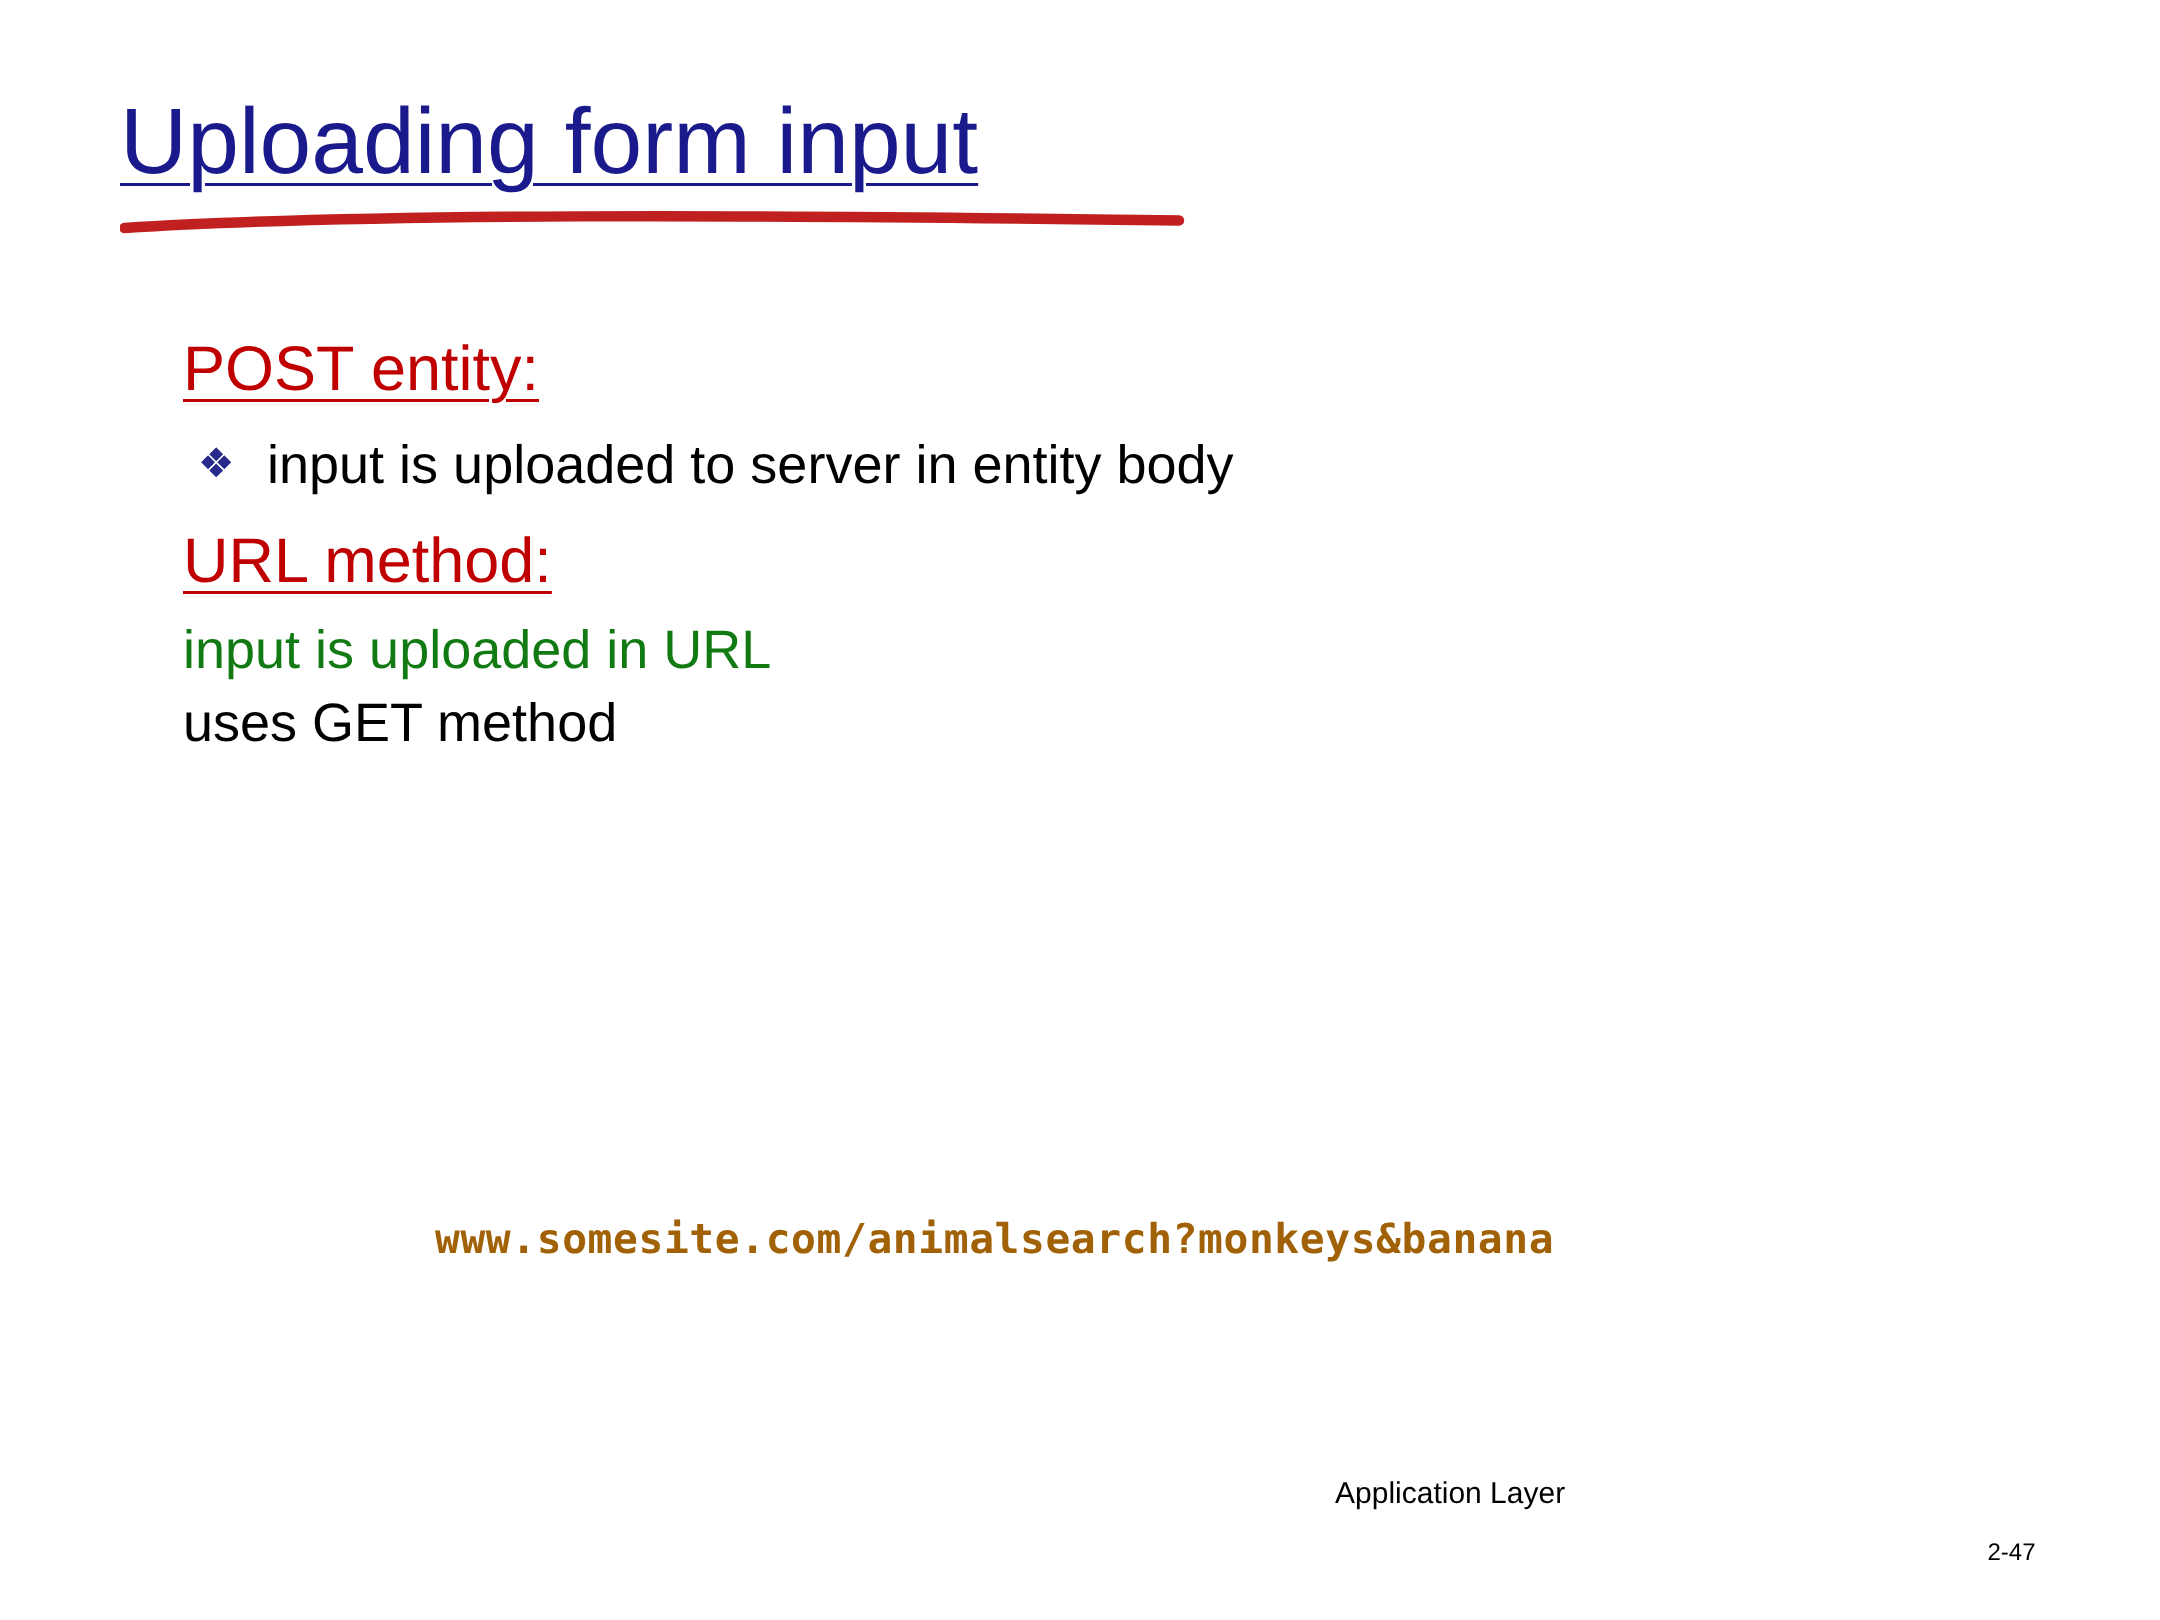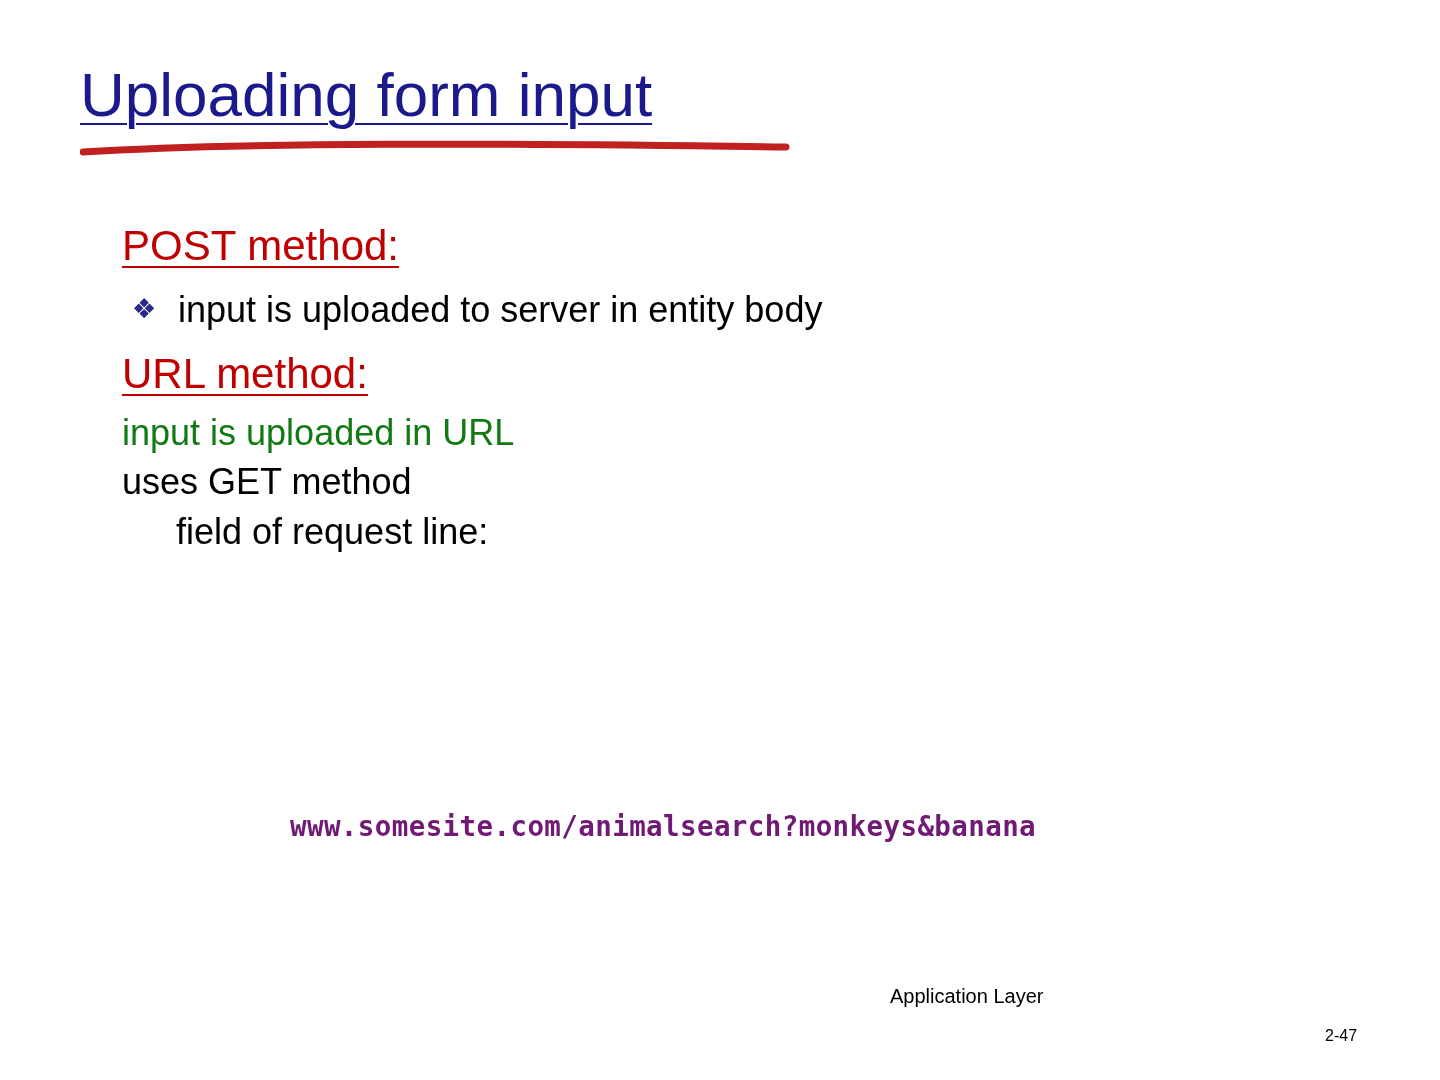--- a/index.html
+++ b/index.html
@@ -105,21 +105,21 @@
     margin: 0 0 0 54px;
   }
 
   .url-code {
     position: absolute;
     left: 290px;
     top: 810px;
     font-family: "DejaVu Sans Mono", monospace;
     font-size: 27.5px;
     font-weight: bold;
-    color: #701a75;
+    color: #a16207;
     letter-spacing: 0.4px;
     white-space: nowrap;
     text-align: right;
   }
 
   
   .footer-label {
     position: absolute;
     left: 890px;
     top: 985px;
@@ -141,37 +141,36 @@
 
   <div class="title-wrap">
     <div class="slide-title">Uploading form input</div>
     <svg class="title-underline-swoosh" viewBox="0 0 710 18" preserveAspectRatio="none">
       <path d="M3,12 C 160,2 420,3 706,7" stroke="#c0201f" stroke-width="7" fill="none" stroke-linecap="round"></path>
     </svg>
   </div>
 
   <div class="body-block">
 
-    <div class="heading-red">POST method:</div>
+    <div class="heading-red">POST entity:</div>
 
     <ul class="bullets">
       <li>
         <span class="bullet-glyph">❖</span>
       </li>
       <li class="green">
         <span class="bullet-glyph">❖</span>
         <span>input is uploaded to server in entity body</span>
       </li>
     </ul>
 
     <div class="heading-red" style="margin-top:12px;">URL method:</div>
 
     <div class="plain-line green-text">input is uploaded in URL</div>
     <div class="plain-line">uses GET method</div>
-    <div class="indent-line">field of request line:</div>
 
   </div>
 
   <div class="url-code">www.somesite.com/animalsearch?monkeys&amp;banana</div>
 
   <div class="footer-label">Application Layer</div>
   <div class="footer-page">2-47</div>
 
 </div>
 

